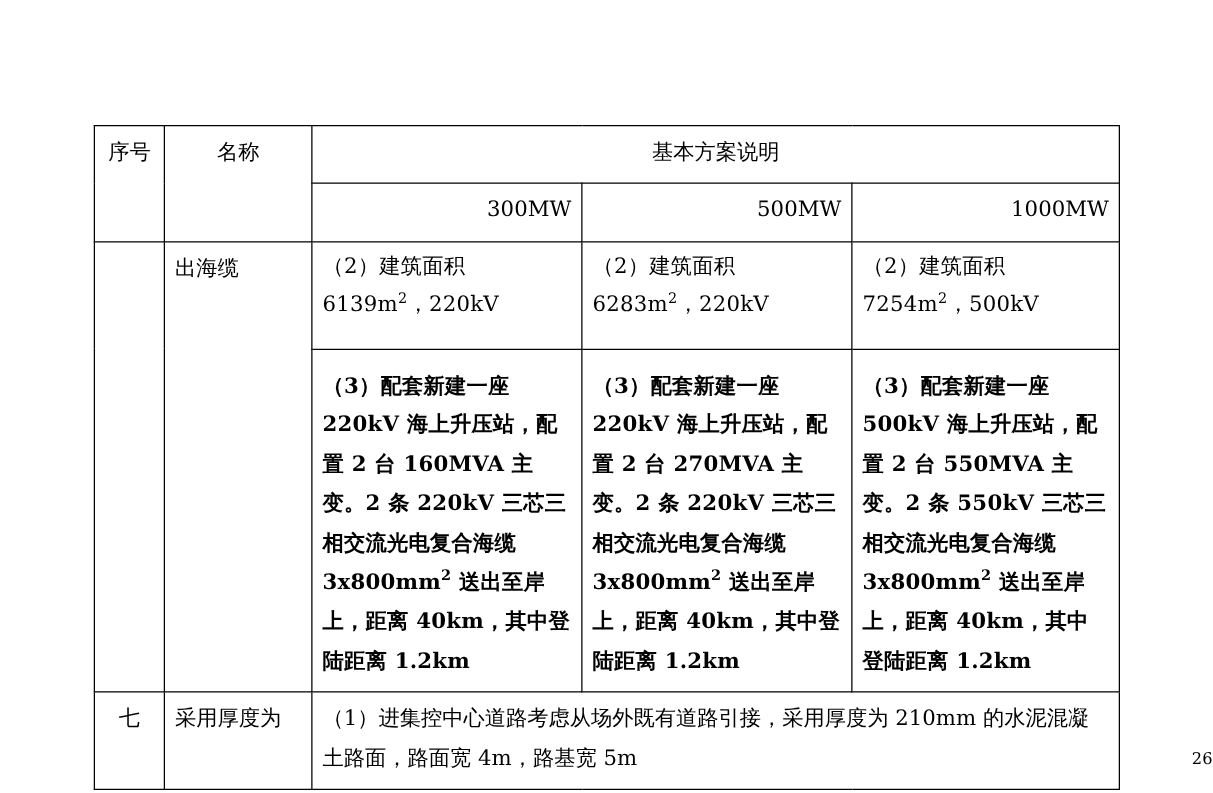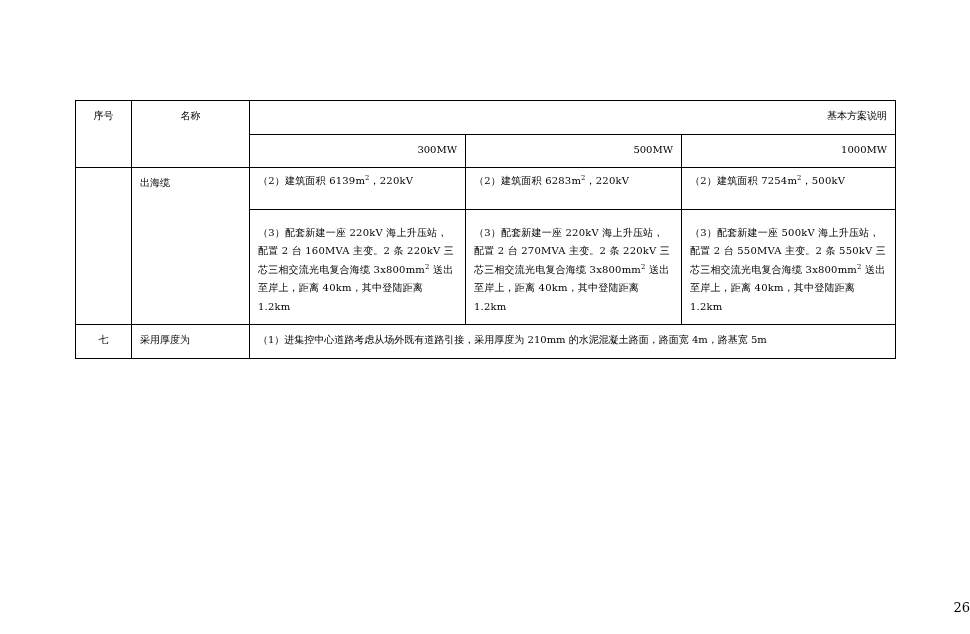--- a/index.html
+++ b/index.html
@@ -30,38 +30,38 @@
   table.doc-table {
     border-collapse: collapse;
     width: 820px;
     table-layout: fixed;
   }
   table.doc-table td, table.doc-table th {
     border: 1px solid #000000;
     vertical-align: top;
     padding: 6px 8px 8px 8px;
     font-weight: normal;
-    font-size: 10px;
+    font-size: 17px;
     line-height: 1.85;
   }
   .col-seq { width: 56px; }
   .col-name { width: 118px; }
   .col-300 { width: 216px; }
   .col-500 { width: 216px; }
   .col-1000 { width: 214px; }
 
   .hdr-cell {
     text-align: center;
     vertical-align: middle;
     font-size: 12.5px;
     padding-top: 10px;
     padding-bottom: 10px;
   }
   .hdr-top {
-    text-align: right;
+    text-align: center;
     vertical-align: middle;
     font-size: 12.5px;
     padding-top: 7px;
     padding-bottom: 7px;
   }
   .hdr-sub {
     text-align: right;
     vertical-align: middle;
     font-size: 12px;
     padding-top: 6px;
@@ -83,20 +83,21 @@
     font-size: 11.5px;
     line-height: 1.95;
     letter-spacing: 0.2px;
   }
   .cell-body.tall-a {
     padding-top: 4px;
     padding-bottom: 18px;
   }
   .cell-body.tall-b {
     padding-top: 14px;
+    font-weight: bold;
   }
   .cell-last {
     font-size: 11.5px;
     line-height: 1.9;
     padding-top: 9px;
     padding-bottom: 9px;
     padding-left: 10px;
   }
   sup {
     font-size: 0.68em;

